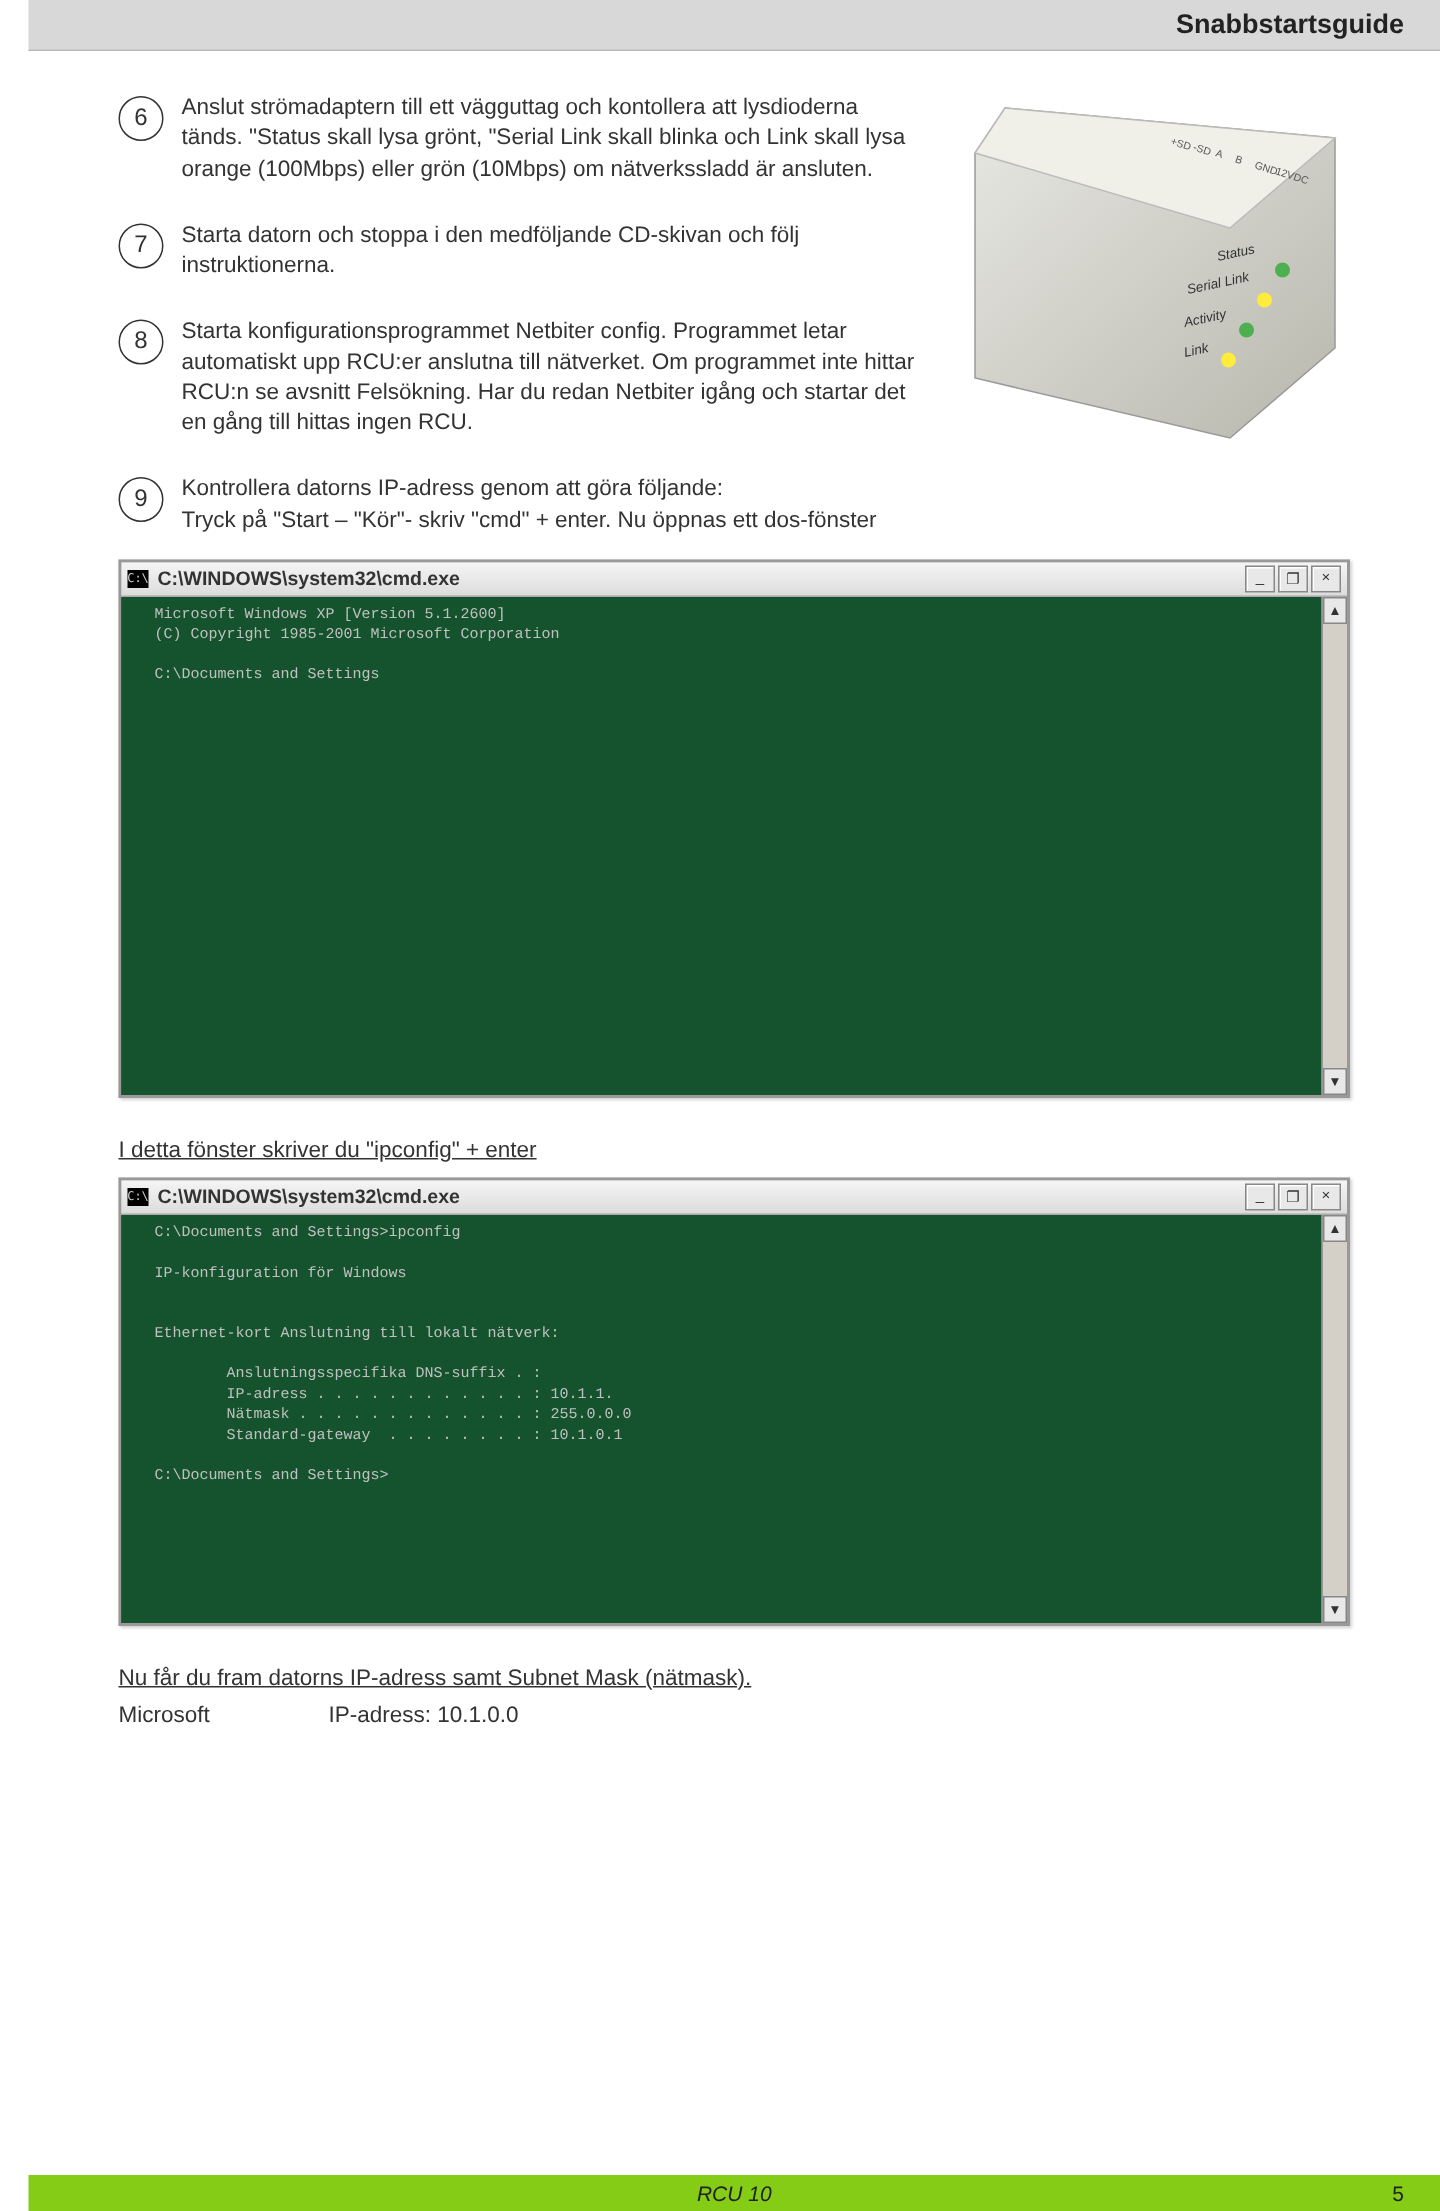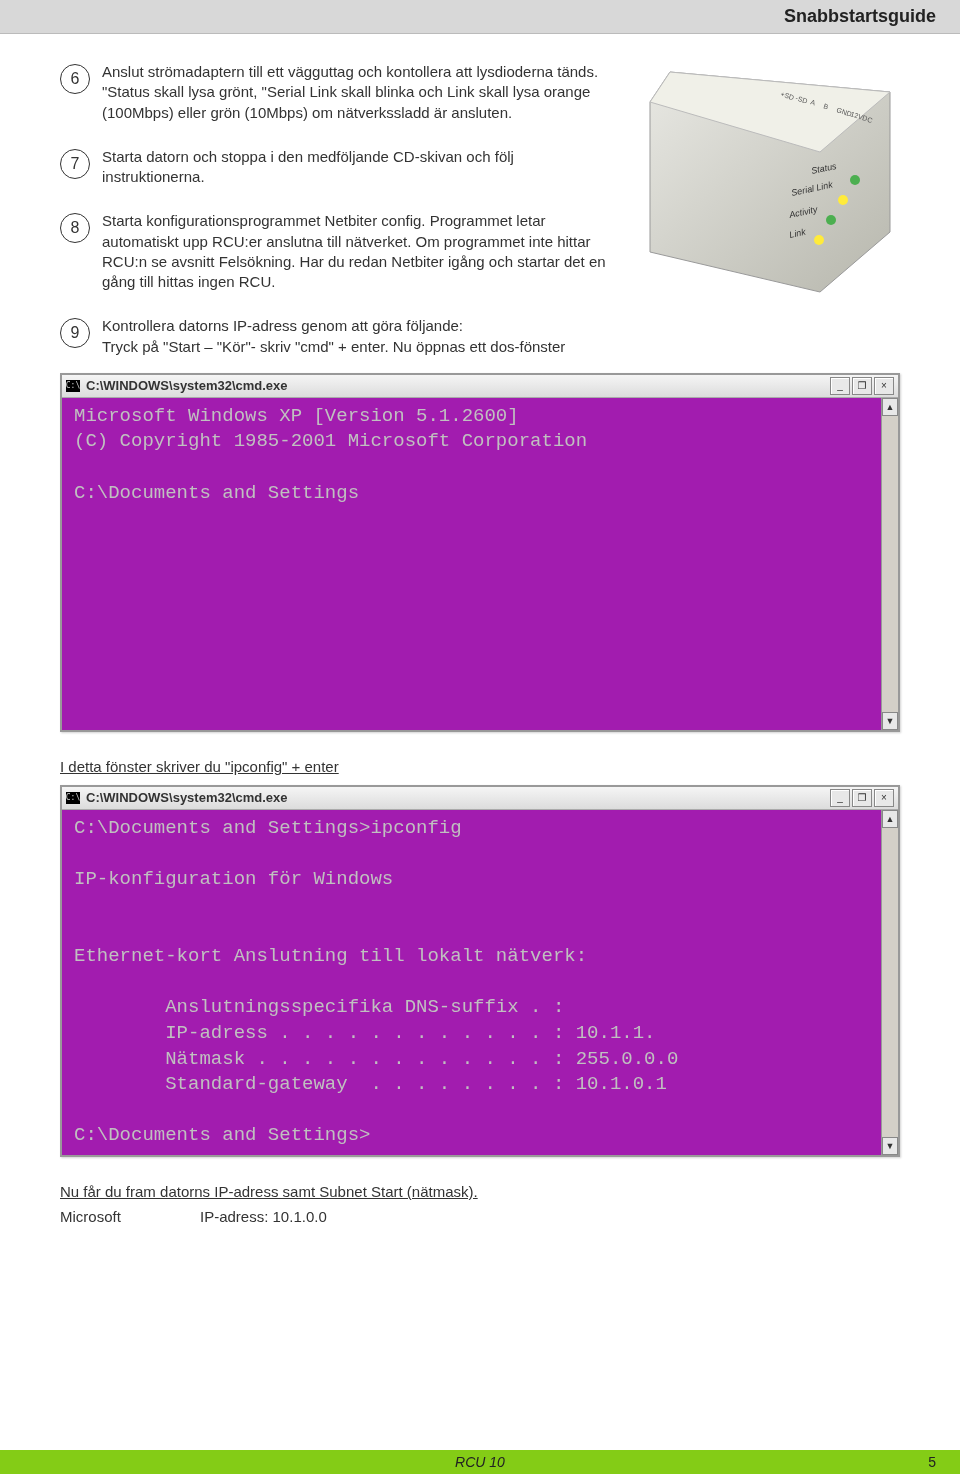--- a/index.html
+++ b/index.html
@@ -93,27 +93,27 @@
     align-items: center;
     justify-content: center;
     box-shadow: inset 1px 1px 0 #fff;
   }
   .cmd-body-wrap {
     display: flex;
     background: #000;
   }
   .cmd-body {
     flex: 1;
-    background: #a21caf;
+    background: #14532d;
     color: #c0c0c0;
     font-family: "Consolas", "Courier New", monospace;
-    font-size: 19px;
+    font-size: 10px;
     line-height: 1.35;
     white-space: pre;
-    padding: 6px 12px;
+    padding: 6px 22px;
     min-height: 320px;
   }
   .cmd-body.short { min-height: 260px; white-space: pre-wrap; }
   .scrollbar {
     width: 16px;
     background: #d4d0c8;
     border-left: 1px solid #999;
     display: flex;
     flex-direction: column;
   }
@@ -148,21 +148,21 @@
     justify-content: center;
     font-style: italic;
     font-size: 14px;
     color: #222;
   }
   .footer .pnum {
     position: absolute;
     right: 24px;
     font-style: normal;
   }
-  .wrap-rel { position: relative; min-height: 1474px; }
+  .wrap-rel { position: relative; min-height: 1474px; margin-left: 19px; }
 </style>
 </head>
 <body>
 
 <div class="wrap-rel">
   <div class="header">
     <span>Snabbstartsguide</span>
   </div>
 
   <div class="page">
@@ -277,21 +277,21 @@
 
 C:\Documents and Settings&gt;</div>
         <div class="scrollbar">
           <div class="scroll-arrow">▲</div>
           <div class="scroll-track"></div>
           <div class="scroll-arrow">▼</div>
         </div>
       </div>
     </div>
 
-    <div class="caption" style="max-width:480px;">Nu får du fram datorns IP-adress samt Subnet Start (nätmask).</div>
+    <div class="caption" style="max-width:480px;">Nu får du fram datorns IP-adress samt Subnet Mask (nätmask).</div>
     <div class="example-block">
       <div class="row2">
         <div class="lbl">Microsoft</div>
         <div>IP-adress: 10.1.0.0</div>
       </div>
     </div>
   </div>
 
   <div class="footer">
     <span>RCU 10</span>

